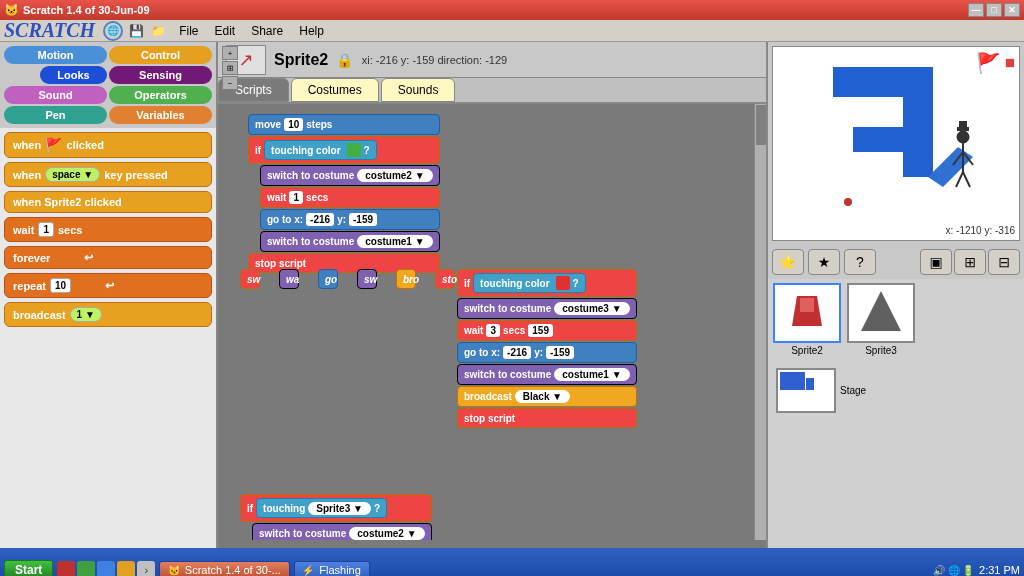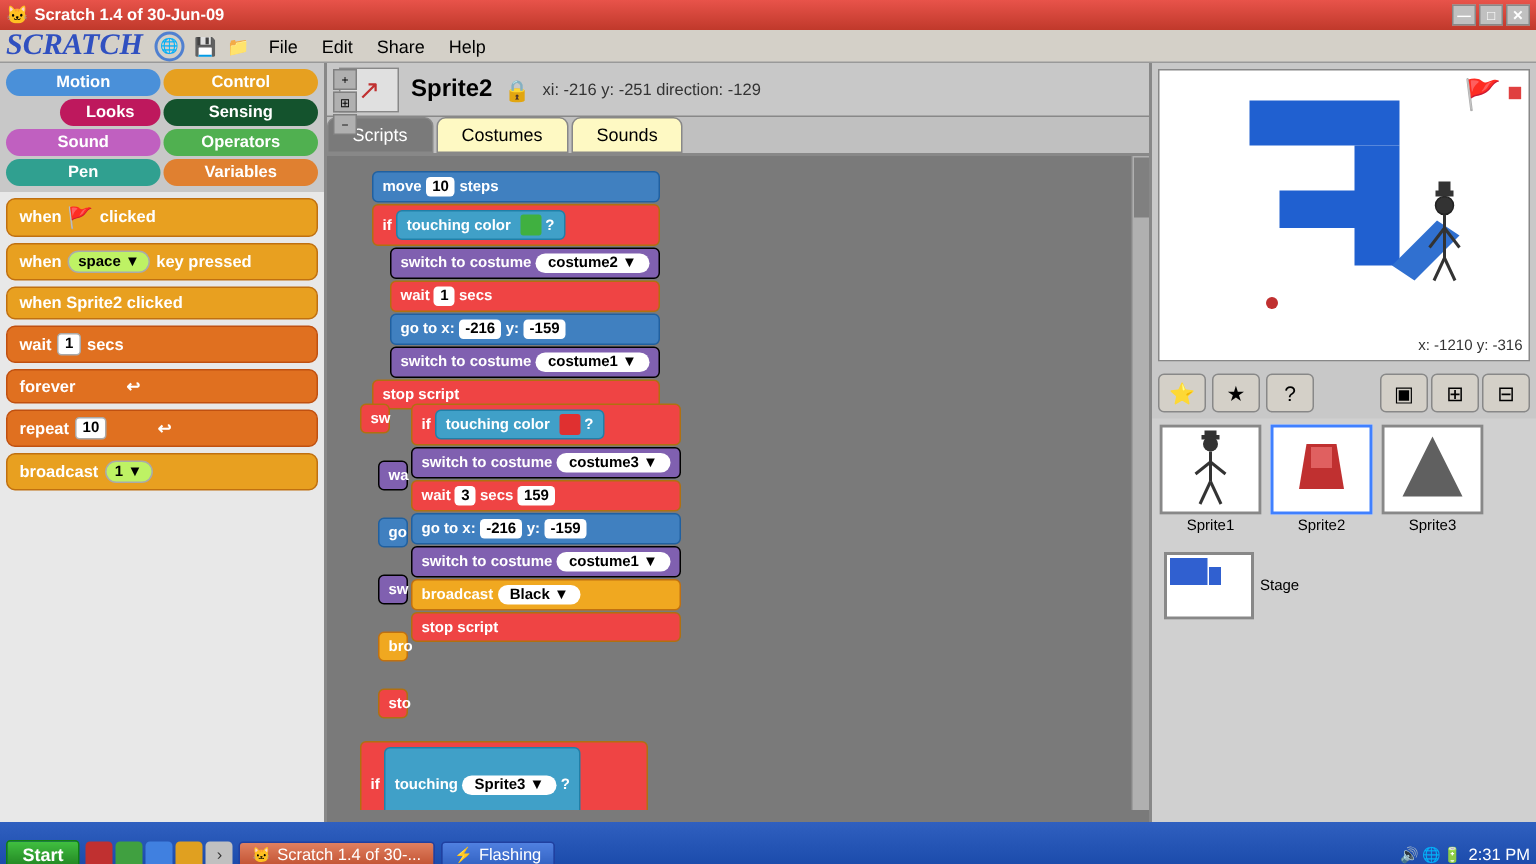--- a/index.html
+++ b/index.html
@@ -86,22 +86,22 @@
       padding: 3px 6px;
       font-size: 11px;
       font-weight: bold;
       text-align: center;
       cursor: pointer;
       border: none;
       color: white;
     }
     .cat-motion { background: #4a90d9; }
     .cat-control { background: #e6a020; }
-    .cat-looks { background: #be185d; margin-left: 36px; }
-    .cat-sensing { background: #14532d; }
+    .cat-looks { background: #1d4ed8; margin-left: 36px; }
+    .cat-sensing { background: #701a75; }
     .cat-sound { background: #c060c0; }
     .cat-operators { background: #50b050; }
     .cat-pen { background: #30a090; }
     .cat-variables { background: #e08030; }
 
     #blocks-list {
       flex: 1;
       background: #e8e8e8;
       overflow-y: auto;
       padding: 4px;
@@ -500,21 +500,21 @@
   <div id="scripts-area">
 
     <div id="sprite-header">
       <div class="sprite-thumb">
         <span style="color:#c03030; font-size:18px;">↗</span>
       </div>
       <div class="sprite-name-area">
         <span class="sprite-name">Sprite2</span>
         <span class="lock-icon">🔒</span>
       </div>
-      <span class="sprite-coords">xi: -216  y: -251  direction: -129</span>
+      <span class="sprite-coords">xi: -216  y: -159  direction: -129</span>
     </div>
 
     <div id="script-tabs">
       <div class="script-tab active">Scripts</div>
       <div class="script-tab">Costumes</div>
       <div class="script-tab">Sounds</div>
     </div>
 
     <div class="nav-arrows">
       <div class="nav-btn">+</div>
@@ -557,21 +557,21 @@
           <span>switch to costume</span>
           <span class="cd">costume1 ▼</span>
         </div>
         <div class="canvas-block cb-control">
           <span>stop script</span>
         </div>
       </div>
 
       <div class="script-block" style="left: 22px; top: 165px;">
         <div style="display:flex; gap:2px; align-items: flex-start;">
-          <div style="display:flex; flex-direction:column; gap:18px;">
+          <div style="display:flex; flex-direction:row; gap:7px;font-style:italic;">
             <div class="canvas-block cb-control" style="width: 20px;">sw</div>
             <div class="canvas-block cb-purple indent" style="width:20px;">wa</div>
             <div class="canvas-block cb-blue indent" style="width:20px;">go</div>
             <div class="canvas-block cb-purple indent" style="width:20px;">sw</div>
             <div class="canvas-block cb-yellow indent" style="width:20px;">bro</div>
             <div class="canvas-block cb-control indent" style="width:20px;">sto</div>
           </div>
           <div style="display:flex; flex-direction:column; gap:1px;">
             <div class="canvas-block cb-control">
               <span>if</span>
@@ -608,21 +608,21 @@
             <div class="canvas-block cb-control">
               <span>stop script</span>
             </div>
           </div>
         </div>
       </div>
 
       <div class="script-block" style="left: 22px; top: 390px;">
         <div class="canvas-block cb-control">
           <span>if</span>
-          <span class="canvas-block cb-sensing" style="padding: 18px 6px;">
+          <span class="canvas-block cb-sensing" style="padding: 2px 6px;">
             <span>touching</span>
             <span class="cd">Sprite3 ▼</span>
             <span>?</span>
           </span>
         </div>
         <div class="canvas-block cb-purple indent">
           <span>switch to costume</span>
           <span class="cd">costume2 ▼</span>
         </div>
       </div>
@@ -671,36 +671,20 @@
       <div style="display:flex; gap:2px;">
         <div class="toolbar-btn">▣</div>
         <div class="toolbar-btn">⊞</div>
         <div class="toolbar-btn">⊟</div>
       </div>
     </div>
 
     <div id="sprites-panel">
       <div id="sprites-list">
 
-        <div class="sprite-item">
-          <div class="sprite-preview">
-
-            <svg width="50" height="54">
-              <circle cx="25" cy="10" r="5" fill="#333"></circle>
-              <line x1="25" y1="15" x2="25" y2="35" stroke="#333" stroke-width="2"></line>
-              <line x1="25" y1="22" x2="15" y2="30" stroke="#333" stroke-width="2"></line>
-              <line x1="25" y1="22" x2="35" y2="30" stroke="#333" stroke-width="2"></line>
-              <line x1="25" y1="35" x2="18" y2="50" stroke="#333" stroke-width="2"></line>
-              <line x1="25" y1="35" x2="32" y2="50" stroke="#333" stroke-width="2"></line>
-              <rect x="19" y="4" width="12" height="3" fill="#333"></rect>
-              <rect x="21" y="1" width="8" height="4" fill="#333"></rect>
-            </svg>
-          </div>
-          <div class="sprite-label">Sprite1</div>
-        </div>
 
         <div class="sprite-item">
           <div class="sprite-preview selected">
             <svg width="50" height="54">
               <polygon points="15,10 35,10 40,40 10,40" fill="#c03030"></polygon>
               <rect x="18" y="12" width="14" height="14" fill="#e06060"></rect>
             </svg>
           </div>
           <div class="sprite-label">Sprite2</div>
         </div>

